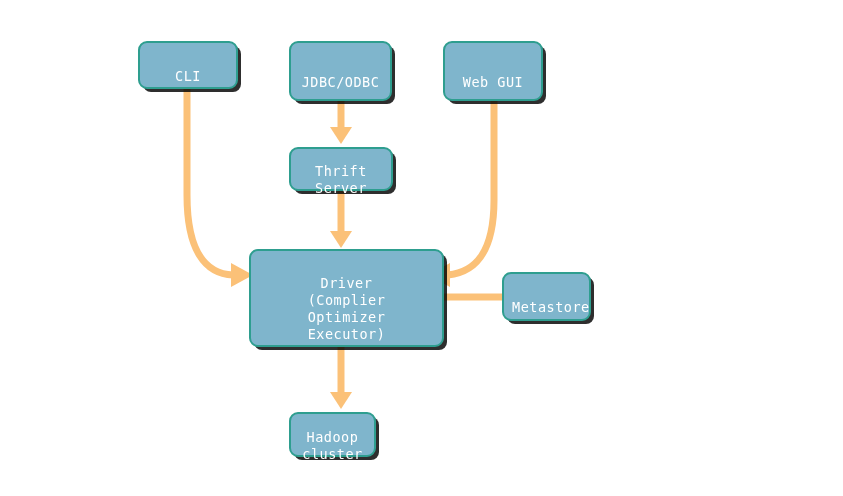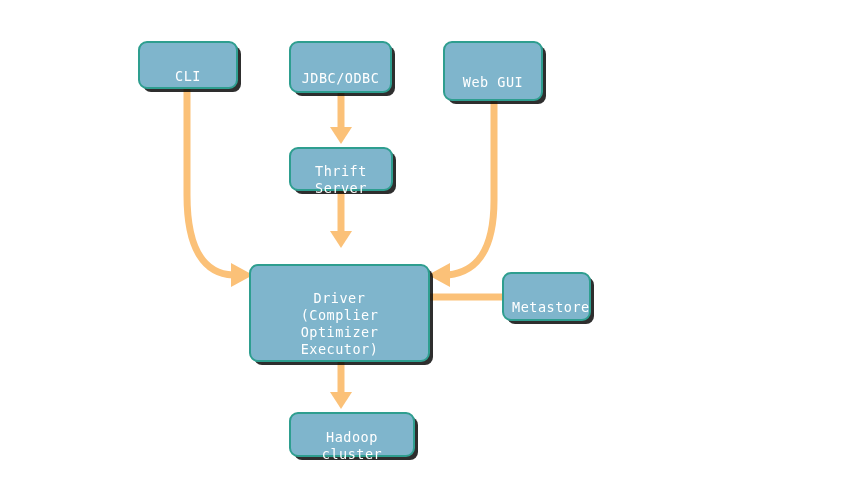--- a/index.html
+++ b/index.html
@@ -87,42 +87,42 @@
     <g>
       <line x1="341" y1="347" x2="341" y2="393" stroke="#fbc178" stroke-width="7"></line>
       <polygon points="330,392 352,392 341,409" fill="#fbc178"></polygon>
     </g>
   </svg>
 
   <div class="node" style="left:138px; top:41px; width:100px; height:48px;">
     <span class="node-label">CLI</span>
   </div>
 
-  <div class="node" style="left:289px; top:41px; width:103px; height:52px;">
+  <div class="node" style="left:289px; top:41px; width:103px; height:60px;">
     <span class="node-label">JDBC/ODBC</span>
   </div>
 
   <div class="node over-arrow" style="left:443px; top:41px; width:100px; height:60px;">
     <span class="node-label">Web GUI</span>
   </div>
 
   <div class="node" style="left:289px; top:147px; width:104px; height:44px;">
     <span class="node-label">Thrift
 Server</span>
   </div>
 
-  <div class="node" style="left:249px; top:264px; width:181px; height:98px;">
+  <div class="node" style="left:249px; top:249px; width:195px; height:98px;">
     <span class="node-label">Driver
 (Complier
 Optimizer
 Executor)</span>
   </div>
 
   <div class="node metastore" style="left:502px; top:272px; width:89px; height:49px;">
     <span class="node-label">Metastore</span>
   </div>
 
-  <div class="node" style="left:289px; top:412px; width:126px; height:45px;">
+  <div class="node" style="left:289px; top:412px; width:87px; height:45px;">
     <span class="node-label">Hadoop
 cluster</span>
   </div>
 
 </div>
 
 </body></html>

